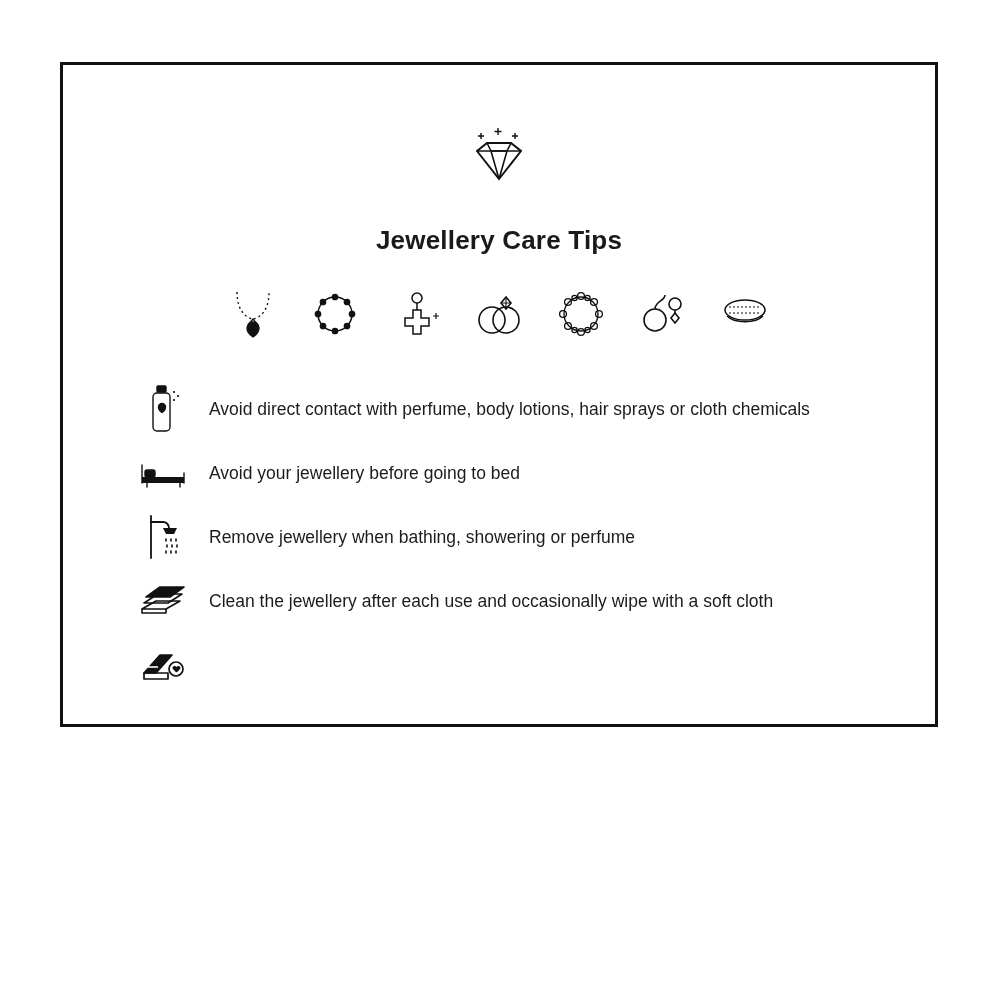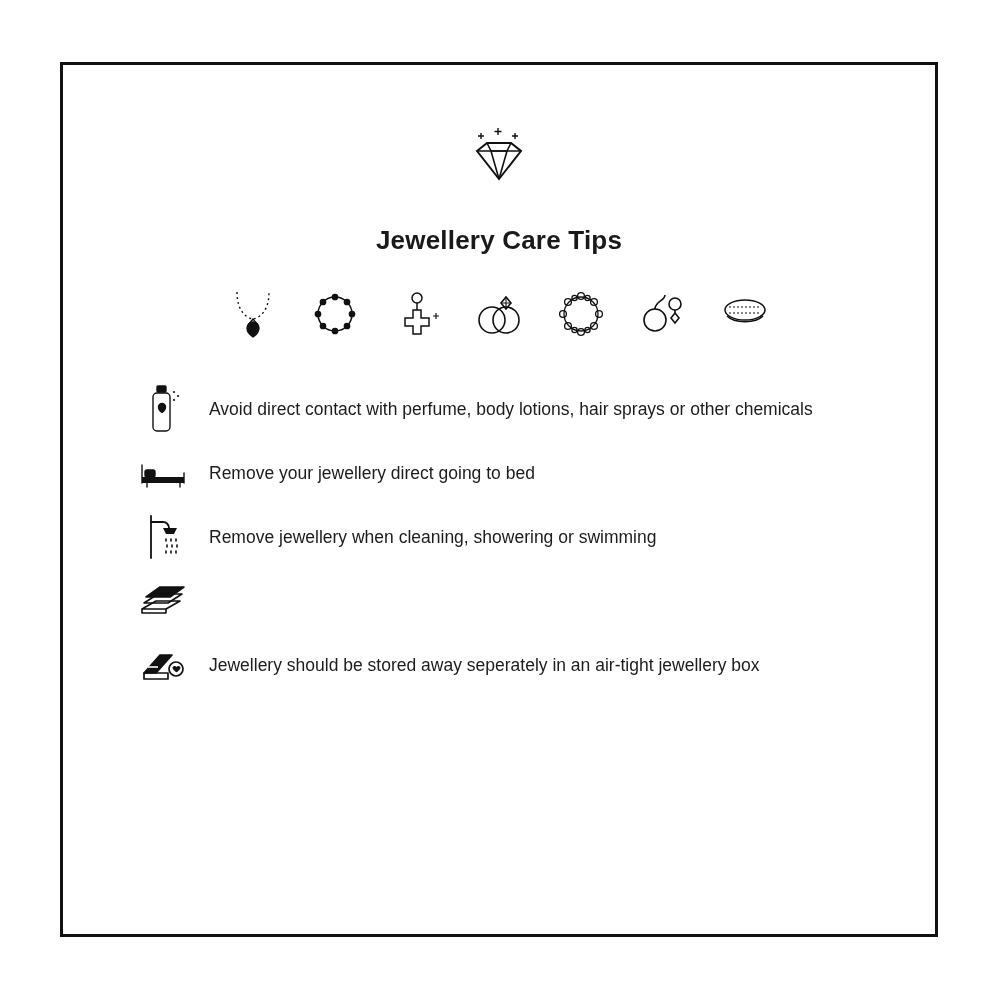--- a/index.html
+++ b/index.html
@@ -12,21 +12,21 @@
     height: 1000px;
     font-family: "Liberation Sans", sans-serif;
     color: #1a1a1a;
     position: relative;
   }
   .card {
     position: absolute;
     left: 60px;
     top: 62px;
     width: 878px;
-    height: 875px;
+    height: 665px;
     border: 3px solid #111111;
     box-sizing: border-box;
     background: #ffffff;
     padding-left: 44px;
   }
   .inner {
     position: absolute;
     left: 0;
     top: 0;
     right: 0;
@@ -231,81 +231,81 @@
             <g fill="#111" stroke="#111" stroke-width="1.4">
               <rect x="17" y="3" width="9" height="6" rx="1"></rect>
               <rect x="13" y="10" width="17" height="38" rx="4" fill="none"></rect>
               <path d="M21.5 24 a3.5 3.5 0 0 1 7 0 c0 3 -3.5 5.5 -3.5 5.5 s-3.5 -2.5 -3.5 -5.5z" transform="translate(-3,0)"></path>
               <circle cx="34" cy="9" r="1.1" stroke="none"></circle>
               <circle cx="38" cy="13" r="1.1" stroke="none"></circle>
               <circle cx="34" cy="17" r="1.1" stroke="none"></circle>
             </g>
           </svg>
         </span>
-        <span class="tip-text">Avoid direct contact with perfume, body lotions, hair sprays or other chemicals</span>
+        <span class="tip-text">Avoid direct contact with perfume, body lotions, hair sprays or cloth chemicals</span>
       </div>
 
       <div class="tip">
         <span class="tip-icon">
           <svg width="52" height="40" viewBox="0 0 52 40">
             <g fill="#111" stroke="#111" stroke-width="1.4">
               <path d="M4 12 v18" stroke-linecap="round"></path>
               <rect x="7" y="17" width="10" height="7" rx="2" fill="#111"></rect>
               <path d="M4 24 H46 v6 H4 z" fill="#111" stroke="none"></path>
               <path d="M46 20 v10" stroke-linecap="round"></path>
               <path d="M9 30 v4 M42 30 v4" stroke-linecap="round"></path>
             </g>
           </svg>
         </span>
-        <span class="tip-text">Remove your jewellery direct going to bed</span>
+        <span class="tip-text">Avoid your jewellery before going to bed</span>
       </div>
 
 
       <div class="tip">
         <span class="tip-icon">
           <svg width="46" height="50" viewBox="0 0 46 50">
             <g fill="#111" stroke="#111" stroke-width="1.8" stroke-linecap="round">
               <path d="M10 4 v42" fill="none"></path>
               <path d="M10 10 h12 a6 6 0 0 1 6 6" fill="none"></path>
               <path d="M22 16 h14 l-3 6 H25 z" fill="#111" stroke="none"></path>
               <g stroke-width="1.6">
                 <path d="M25 27 v2 M30 27 v2 M35 27 v2"></path>
                 <path d="M26 33 v2 M31 33 v2 M36 33 v2"></path>
                 <path d="M25 39 v2 M30 39 v2 M35 39 v2"></path>
               </g>
             </g>
           </svg>
         </span>
-        <span class="tip-text">Remove jewellery when cleaning, showering or swimming</span>
+        <span class="tip-text">Remove jewellery when bathing, showering or perfume</span>
       </div>
 
 
       <div class="tip">
         <span class="tip-icon">
           <svg width="52" height="40" viewBox="0 0 52 40">
             <g fill="none" stroke="#111" stroke-width="1.6" stroke-linejoin="round">
               <path d="M8 16 L22 6 L46 6 L32 16 Z" fill="#111"></path>
               <path d="M6 22 L20 13 L44 13 L30 22 Z"></path>
               <path d="M4 28 L18 20 L42 20 L28 28 Z"></path>
               <path d="M4 28 v4 L28 32 v-4"></path>
             </g>
           </svg>
         </span>
+        <span class="tip-text">Clean the jewellery after each use and occasionally wipe with a soft cloth</span>
       </div>
 
       <div class="tip">
         <span class="tip-icon">
           <svg width="52" height="44" viewBox="0 0 52 44">
             <g fill="none" stroke="#111" stroke-width="1.7" stroke-linejoin="round">
               <path d="M6 30 L22 12 L34 12 L18 30 Z" fill="#111"></path>
               <path d="M6 30 H30 v6 H6 z"></path>
               <path d="M10 24 h10" stroke="#fff" stroke-width="1.6"></path>
               <circle cx="38" cy="26" r="7"></circle>
               <path d="M34.5 24.5 a2.4 2.4 0 0 1 4 -0.6 a2.4 2.4 0 0 1 4 0.6 c0 2.4 -4 4.8 -4 4.8 s-4 -2.4 -4 -4.8z" fill="#111" stroke="none"></path>
             </g>
           </svg>
         </span>
-        <span class="tip-text">Jewellery should be stored away seperately in an air-tight jewellery box</span>
       </div>
 
     </div>
   </div>
 </div>
 
 </body></html>

